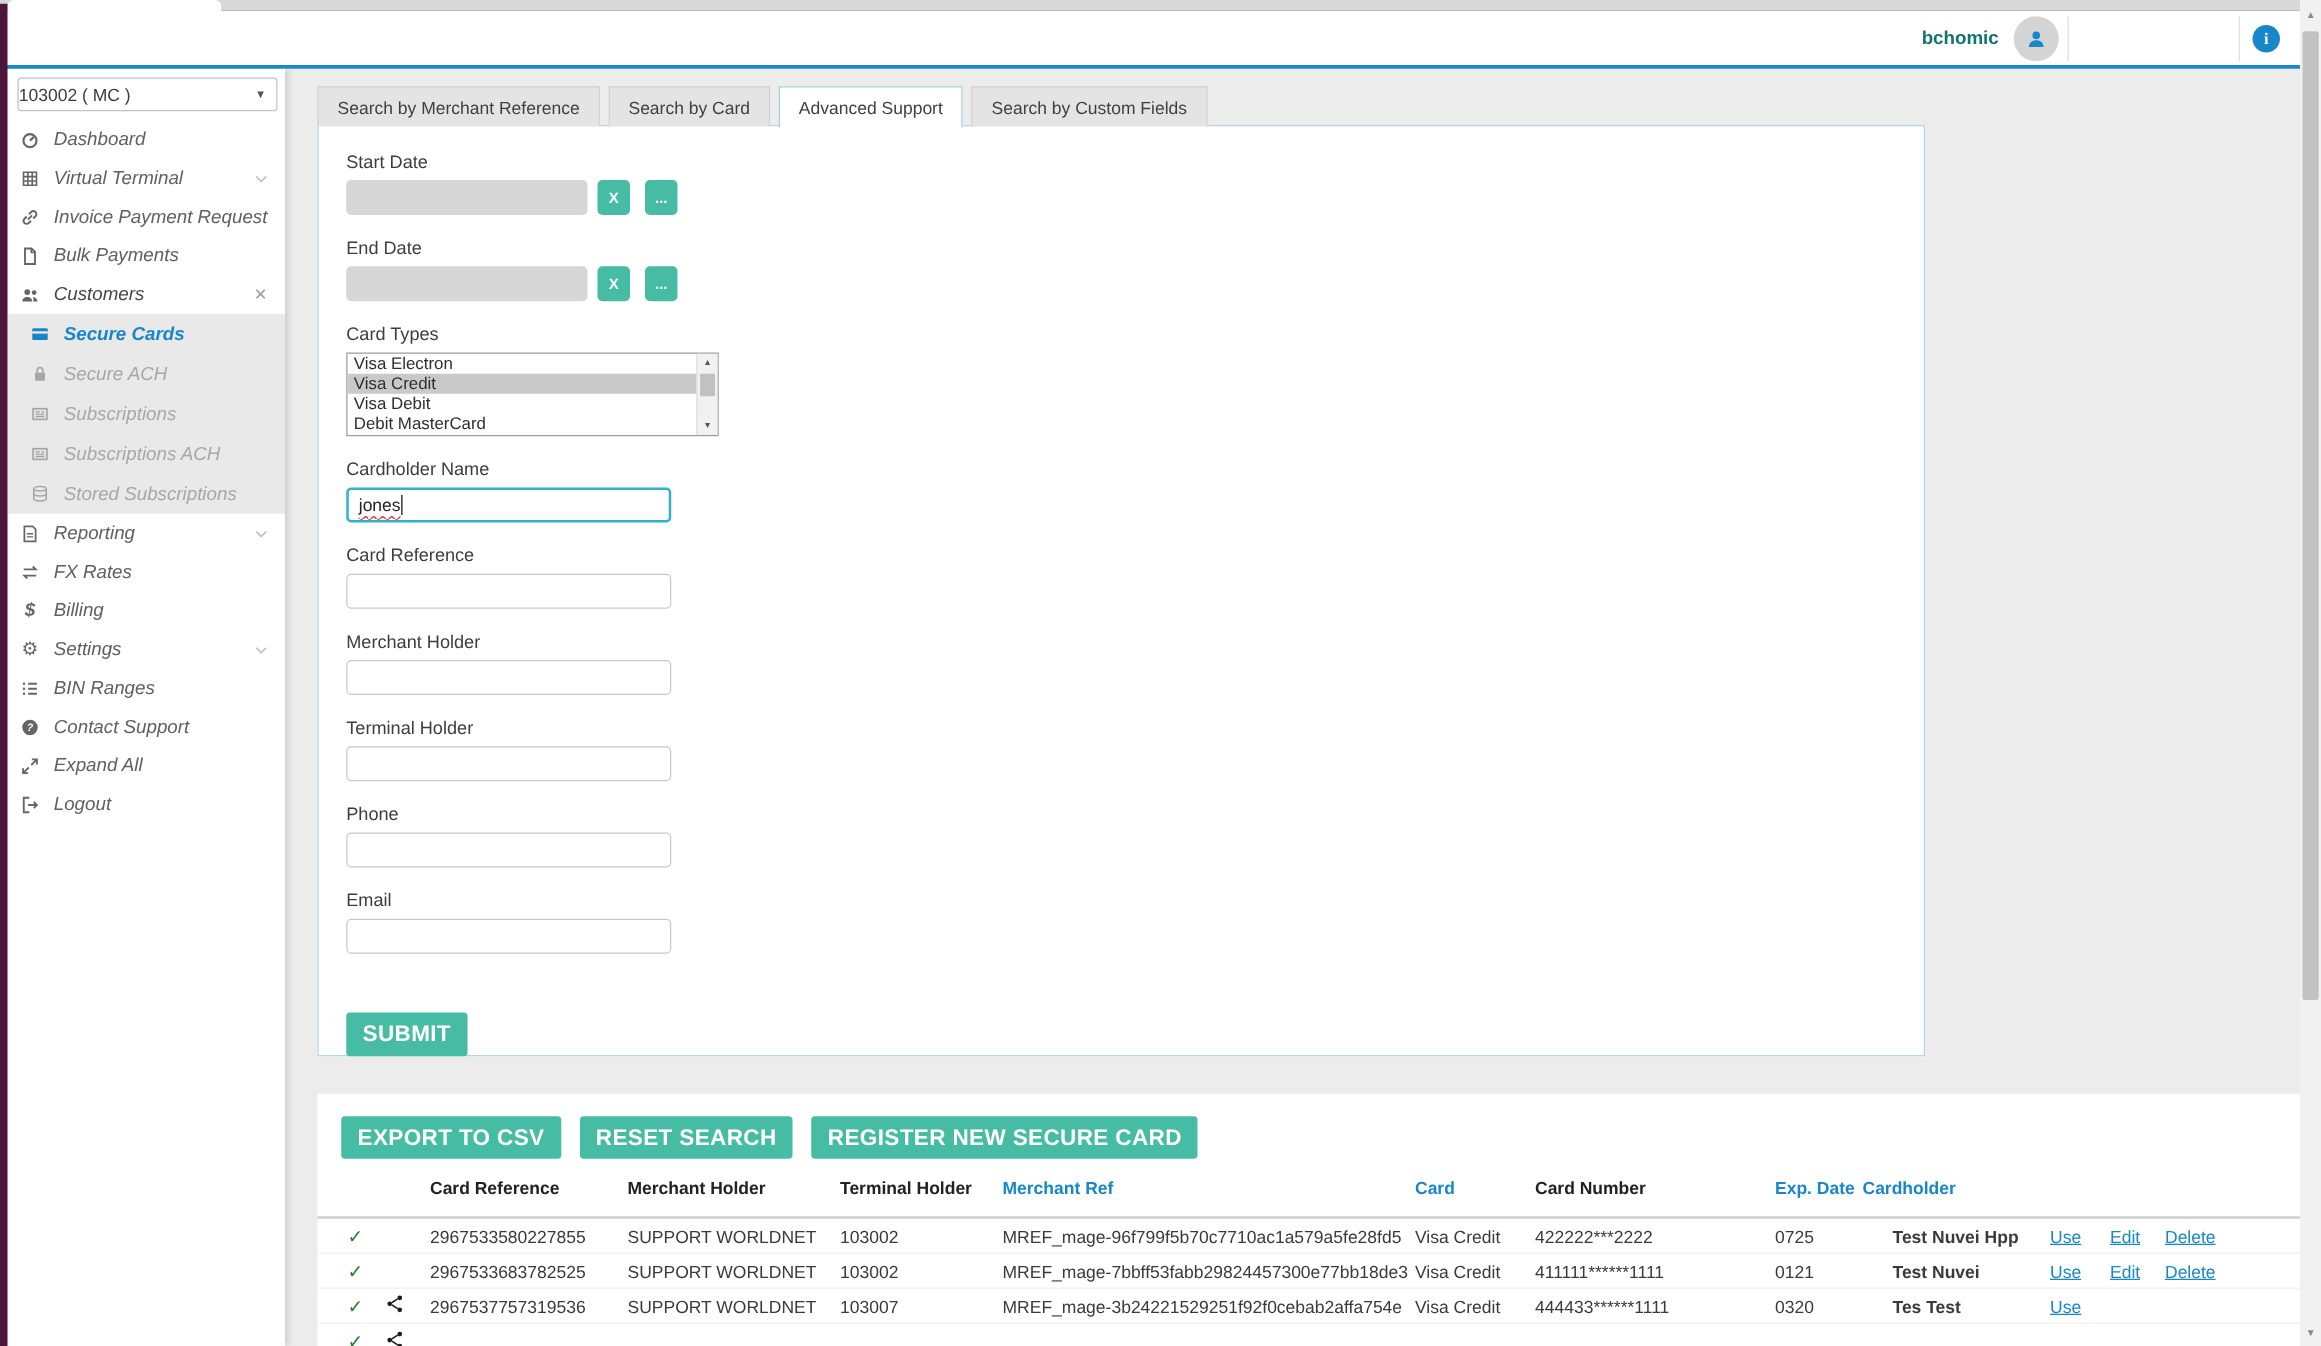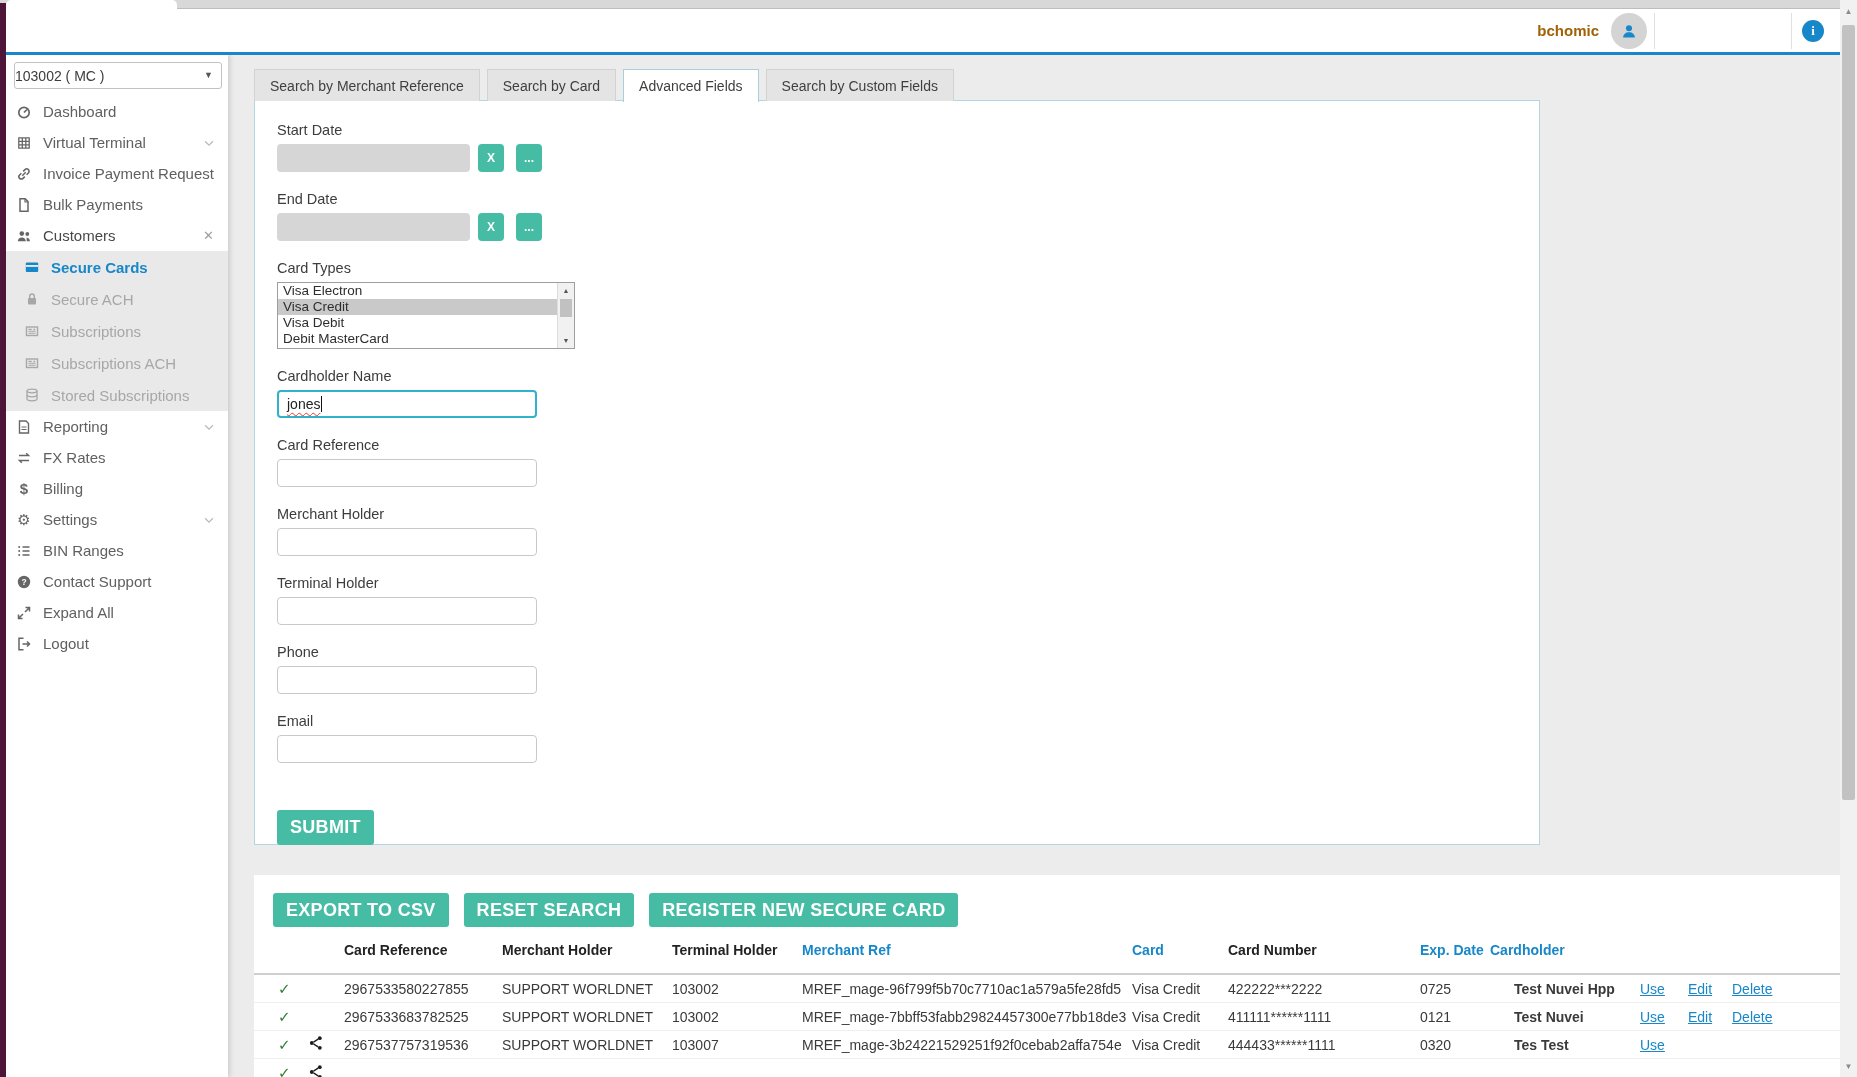--- a/index.html
+++ b/index.html
@@ -8,21 +8,21 @@
   #root { position:relative; width:1857px; height:1077px; overflow:hidden; background:#fff; }
 
   
   .top-strip { position:absolute; left:0; top:0; width:1857px; height:9px; background:#d8d8d8; border-bottom:1px solid #bdbdbd; }
   .browser-tab { position:absolute; left:6px; top:0; width:171px; height:10px; background:#fff; border-radius:5px 5px 0 0; }
   .maroon-edge { position:absolute; left:0; top:3px; width:6px; height:1074px; background:#4d1638; z-index:60; }
 
   .top-bar { position:absolute; left:0; top:9px; width:1857px; height:46px; background:#fff; border-bottom:3px solid #1787c9; z-index:30; }
   .tb-divider { position:absolute; top:4px; width:1px; height:36px; background:#e0e0e0; }
   .tb-user { position:absolute; right:210px; top:0; height:43px; display:flex; align-items:center; gap:12px; }
-  .tb-user .uname { font-size:15px; font-weight:700; color:#a16207; }
+  .tb-user .uname { font-size:15px; font-weight:700; color:#0f766e; }
   .avatar { width:36px; height:36px; border-radius:50%; background:#d4d4d4; display:flex; align-items:center; justify-content:center; }
   .info-btn { position:absolute; right:33px; top:11px; width:22px; height:22px; border-radius:50%; background:#1787c9; color:#fff;
     font-size:13px; font-weight:700; font-family:"Liberation Serif","DejaVu Serif",serif; display:flex; align-items:center; justify-content:center; }
 
   
   .scrollbar { position:absolute; right:0; top:0; width:17px; height:1077px; background:#f1f1f1; z-index:70; }
   .sb-arrow { position:absolute; left:0; width:17px; height:16px; color:#8a8a8a; font-size:8px; display:flex; align-items:center; justify-content:center; }
   .sb-thumb { position:absolute; left:2px; top:25px; width:13px; height:775px; background:#c2c2c2; border-radius:2px; }
 
   
@@ -126,21 +126,21 @@
     <div class="sb-thumb"></div>
     <div class="sb-arrow" style="top:1058px;">▼</div>
   </div>
 
   <div class="sidebar">
     <div class="merchant-select">
       <span>103002 ( MC )</span>
       <span class="caret">▼</span>
     </div>
 
-    <div style="margin-top:7px;">
+    <div style="margin-top:7px;font-style:italic;">
       <div class="side-item">
         <span class="ic">
             <svg width="16" height="16" viewBox="0 0 16 16">
               <circle cx="8" cy="8.5" r="5.2" fill="none" stroke="currentColor" stroke-width="1.7"></circle>
               <path d="M8 8.5L11 5.5" stroke="currentColor" stroke-width="1.7"></path>
             </svg>
           </span>
         <span class="lbl">Dashboard</span>
       </div>
       <div class="side-item">
@@ -317,21 +317,21 @@
         <span class="lbl">Logout</span>
       </div>
     </div>
   </div>
 
   <div class="content-bg"></div>
 
   <div class="tabs">
     <div class="tab">Search by Merchant Reference</div>
     <div class="tab">Search by Card</div>
-    <div class="tab active">Advanced Fields</div>
+    <div class="tab active">Advanced Support</div>
     <div class="tab">Search by Custom Fields</div>
   </div>
 
   <div class="panel">
 
     <div class="f-group">
       <div class="f-label">Start Date</div>
       <div class="date-row">
         <input class="date-input" value="" style="">
         <button class="sq-btn">X</button>

